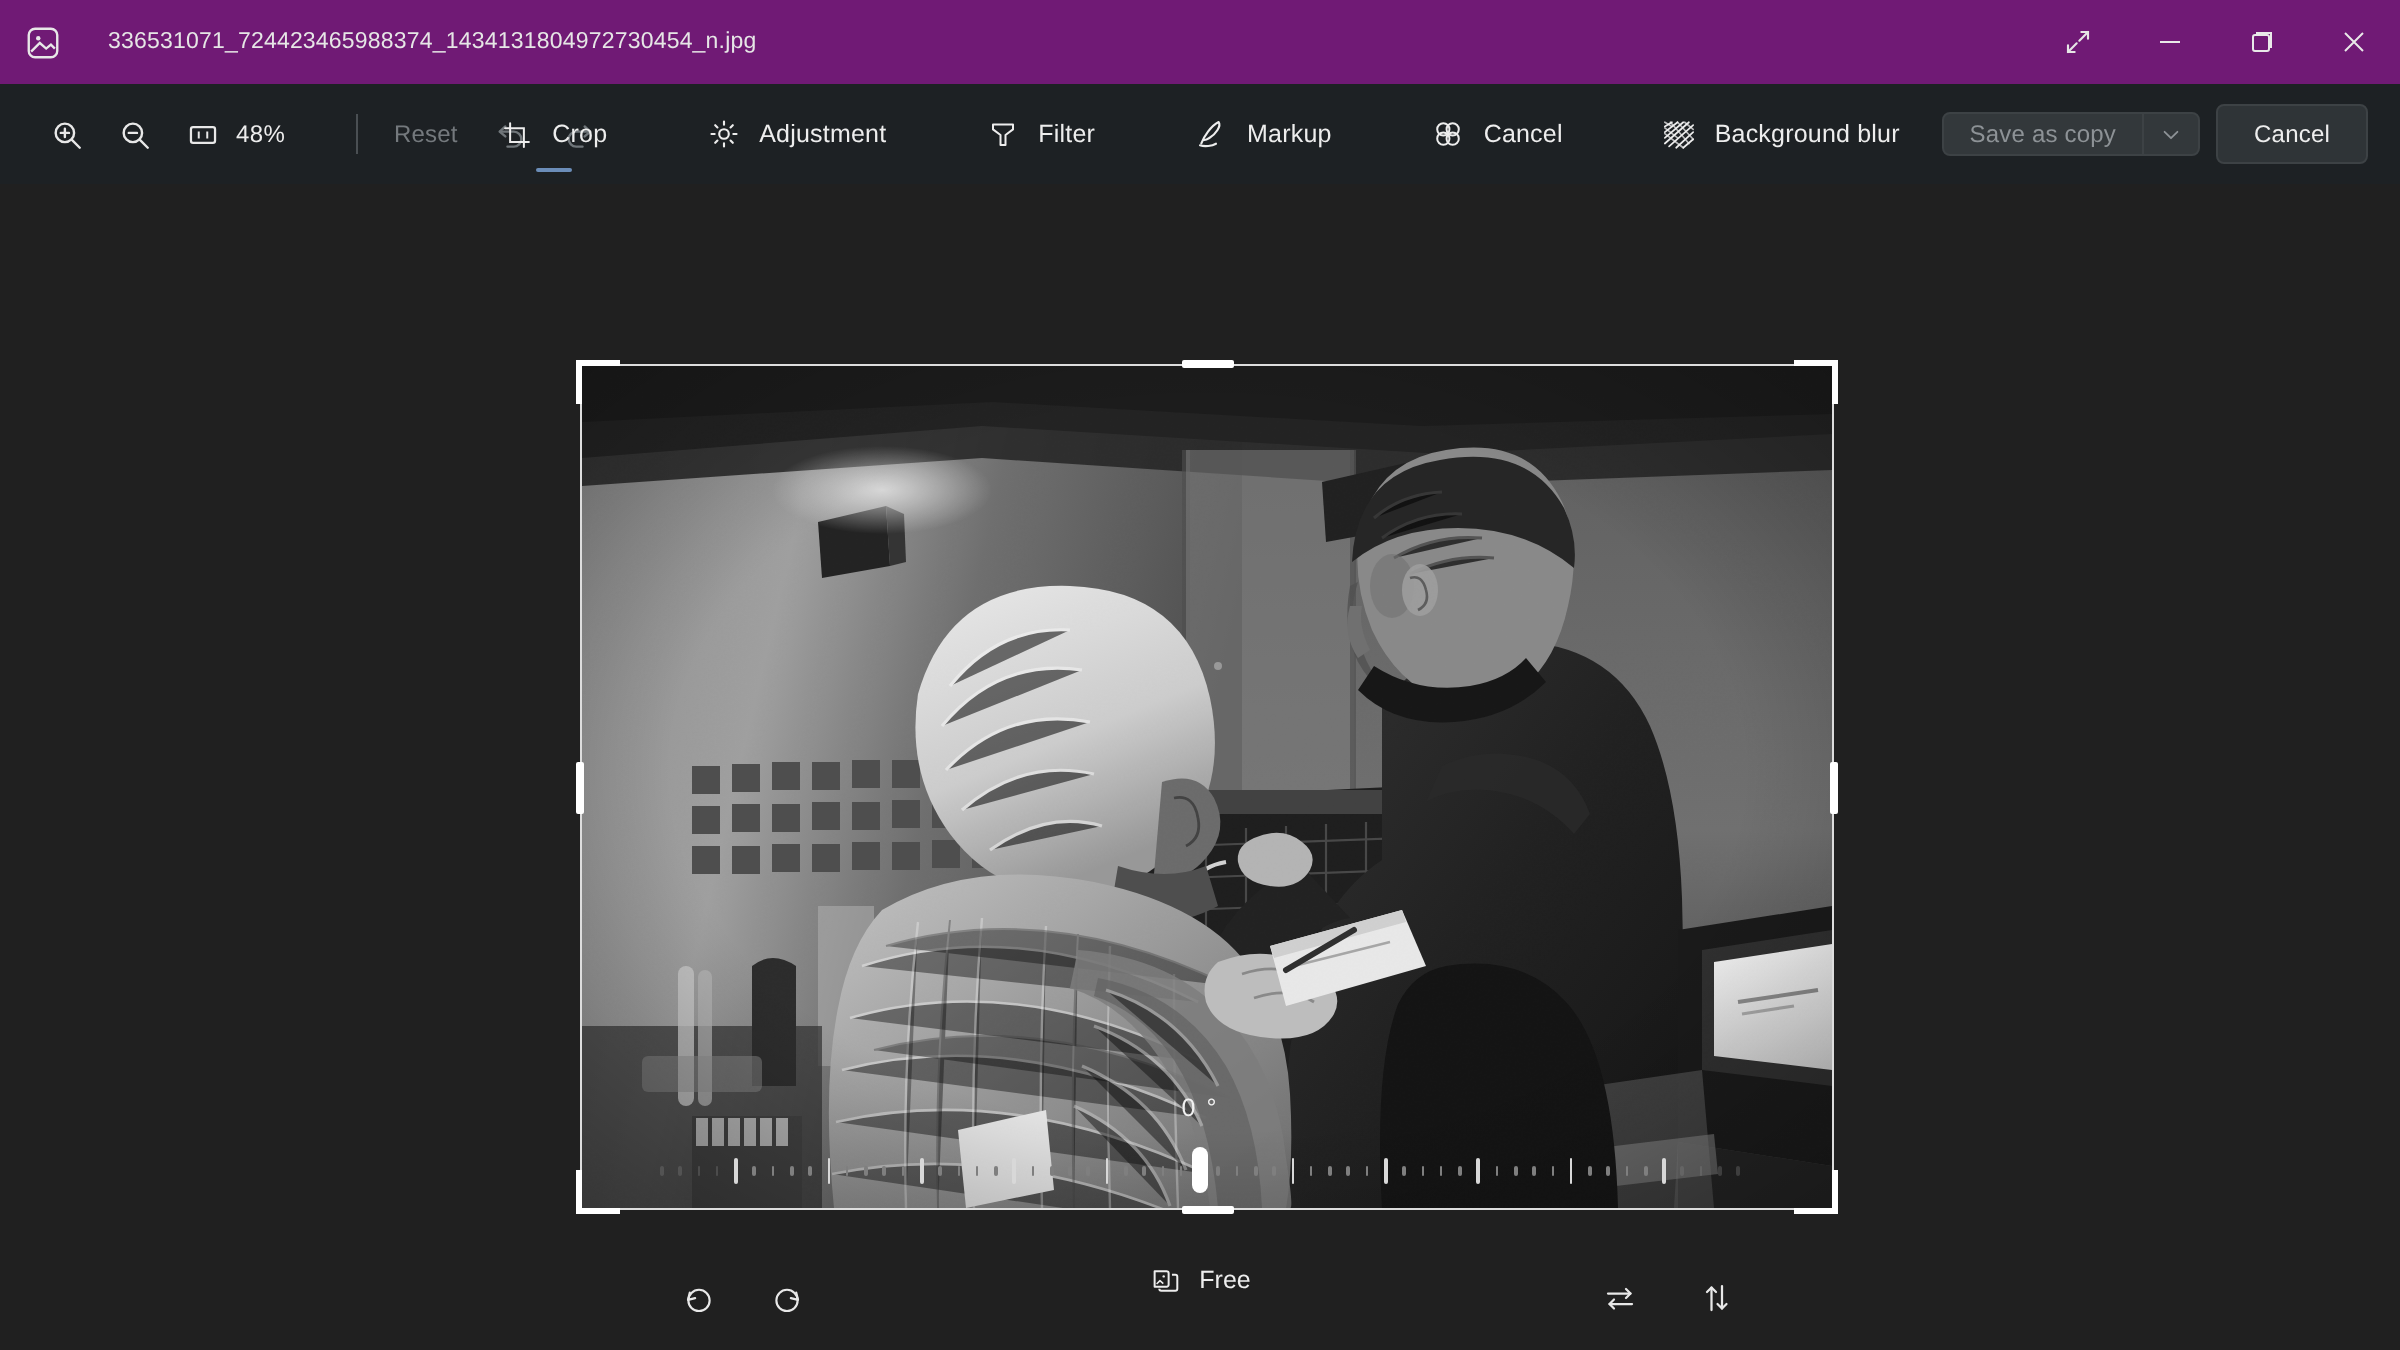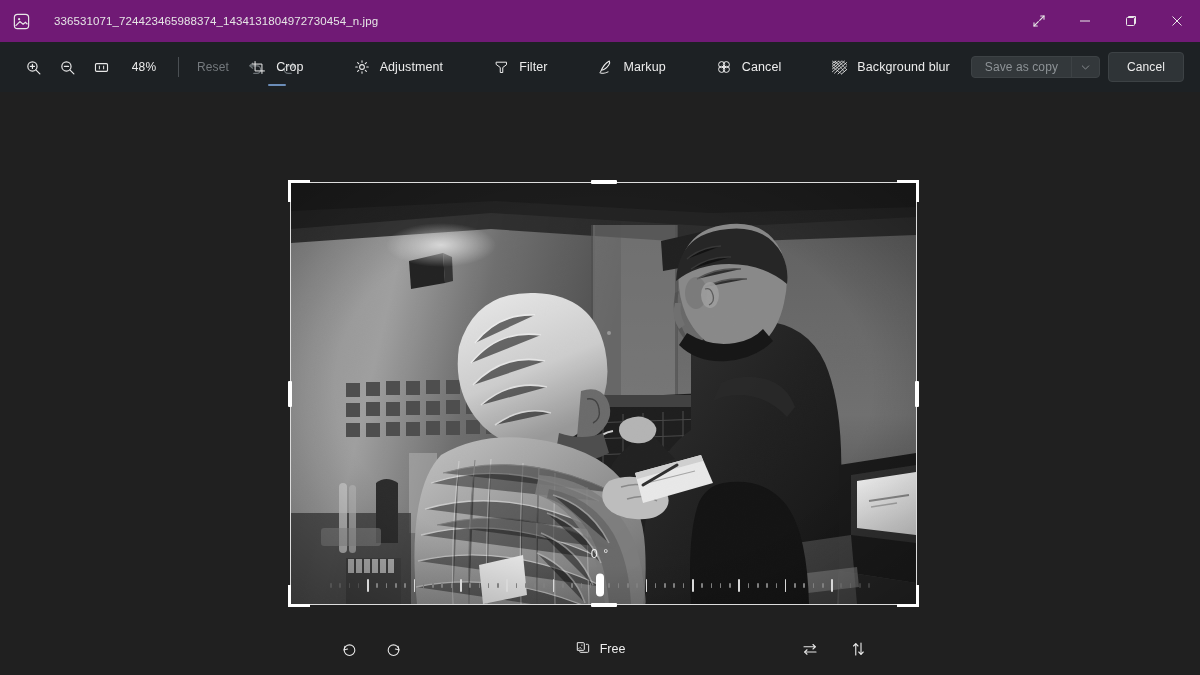--- a/index.html
+++ b/index.html
@@ -43,21 +43,21 @@
   .zoomgroup {
     display:flex; align-items:center; height:50px; padding-left:16px; gap:0;
   }
   .ibtn {
     width:34px; height:34px; border-radius:4px;
     display:flex; align-items:center; justify-content:center;
     color:#e8e8e8;
   }
   .ibtn.dim { color:#6f7579; }
   .zoom-pct {
-    font-size:12px; color:#ededed; min-width:52px; text-align:center;
+    font-size:12px; color:#ededed; min-width:52px; 
     letter-spacing:.2px;
   }
   .vsep { width:1px; height:20px; background:#4a4f53; margin:0 8px; }
   .reset-btn {
     font-size:12px; color:#74797d; padding:6px 10px; border-radius:4px;
     letter-spacing:.1px;
   }
 
   .tabs {
     position:absolute; left:0; right:0; top:0; height:50px;
@@ -155,21 +155,21 @@
     width:8px; height:23px; background:#ffffff; border-radius:4px;
   }
 
   .botrow {
     position:absolute; left:0; right:0; bottom:8px; height:36px;
     display:flex; align-items:center;
   }
   .rot-left-group { display:flex; align-items:center; gap:10px; margin-left:332px; }
   .ratio {
     position:absolute; left:50%; transform:translateX(-50%);
-    display:flex; align-items:center; gap:9px;
+    display:flex; gap:9px;
     height:32px; padding:0 10px; border-radius:4px;
     font-size:12.5px; color:#ededed;
   }
   .flip-group {
     margin-left:auto; display:flex; align-items:center; gap:14px; margin-right:325px;
   }
 </style>
 </head>
 <body>
 

